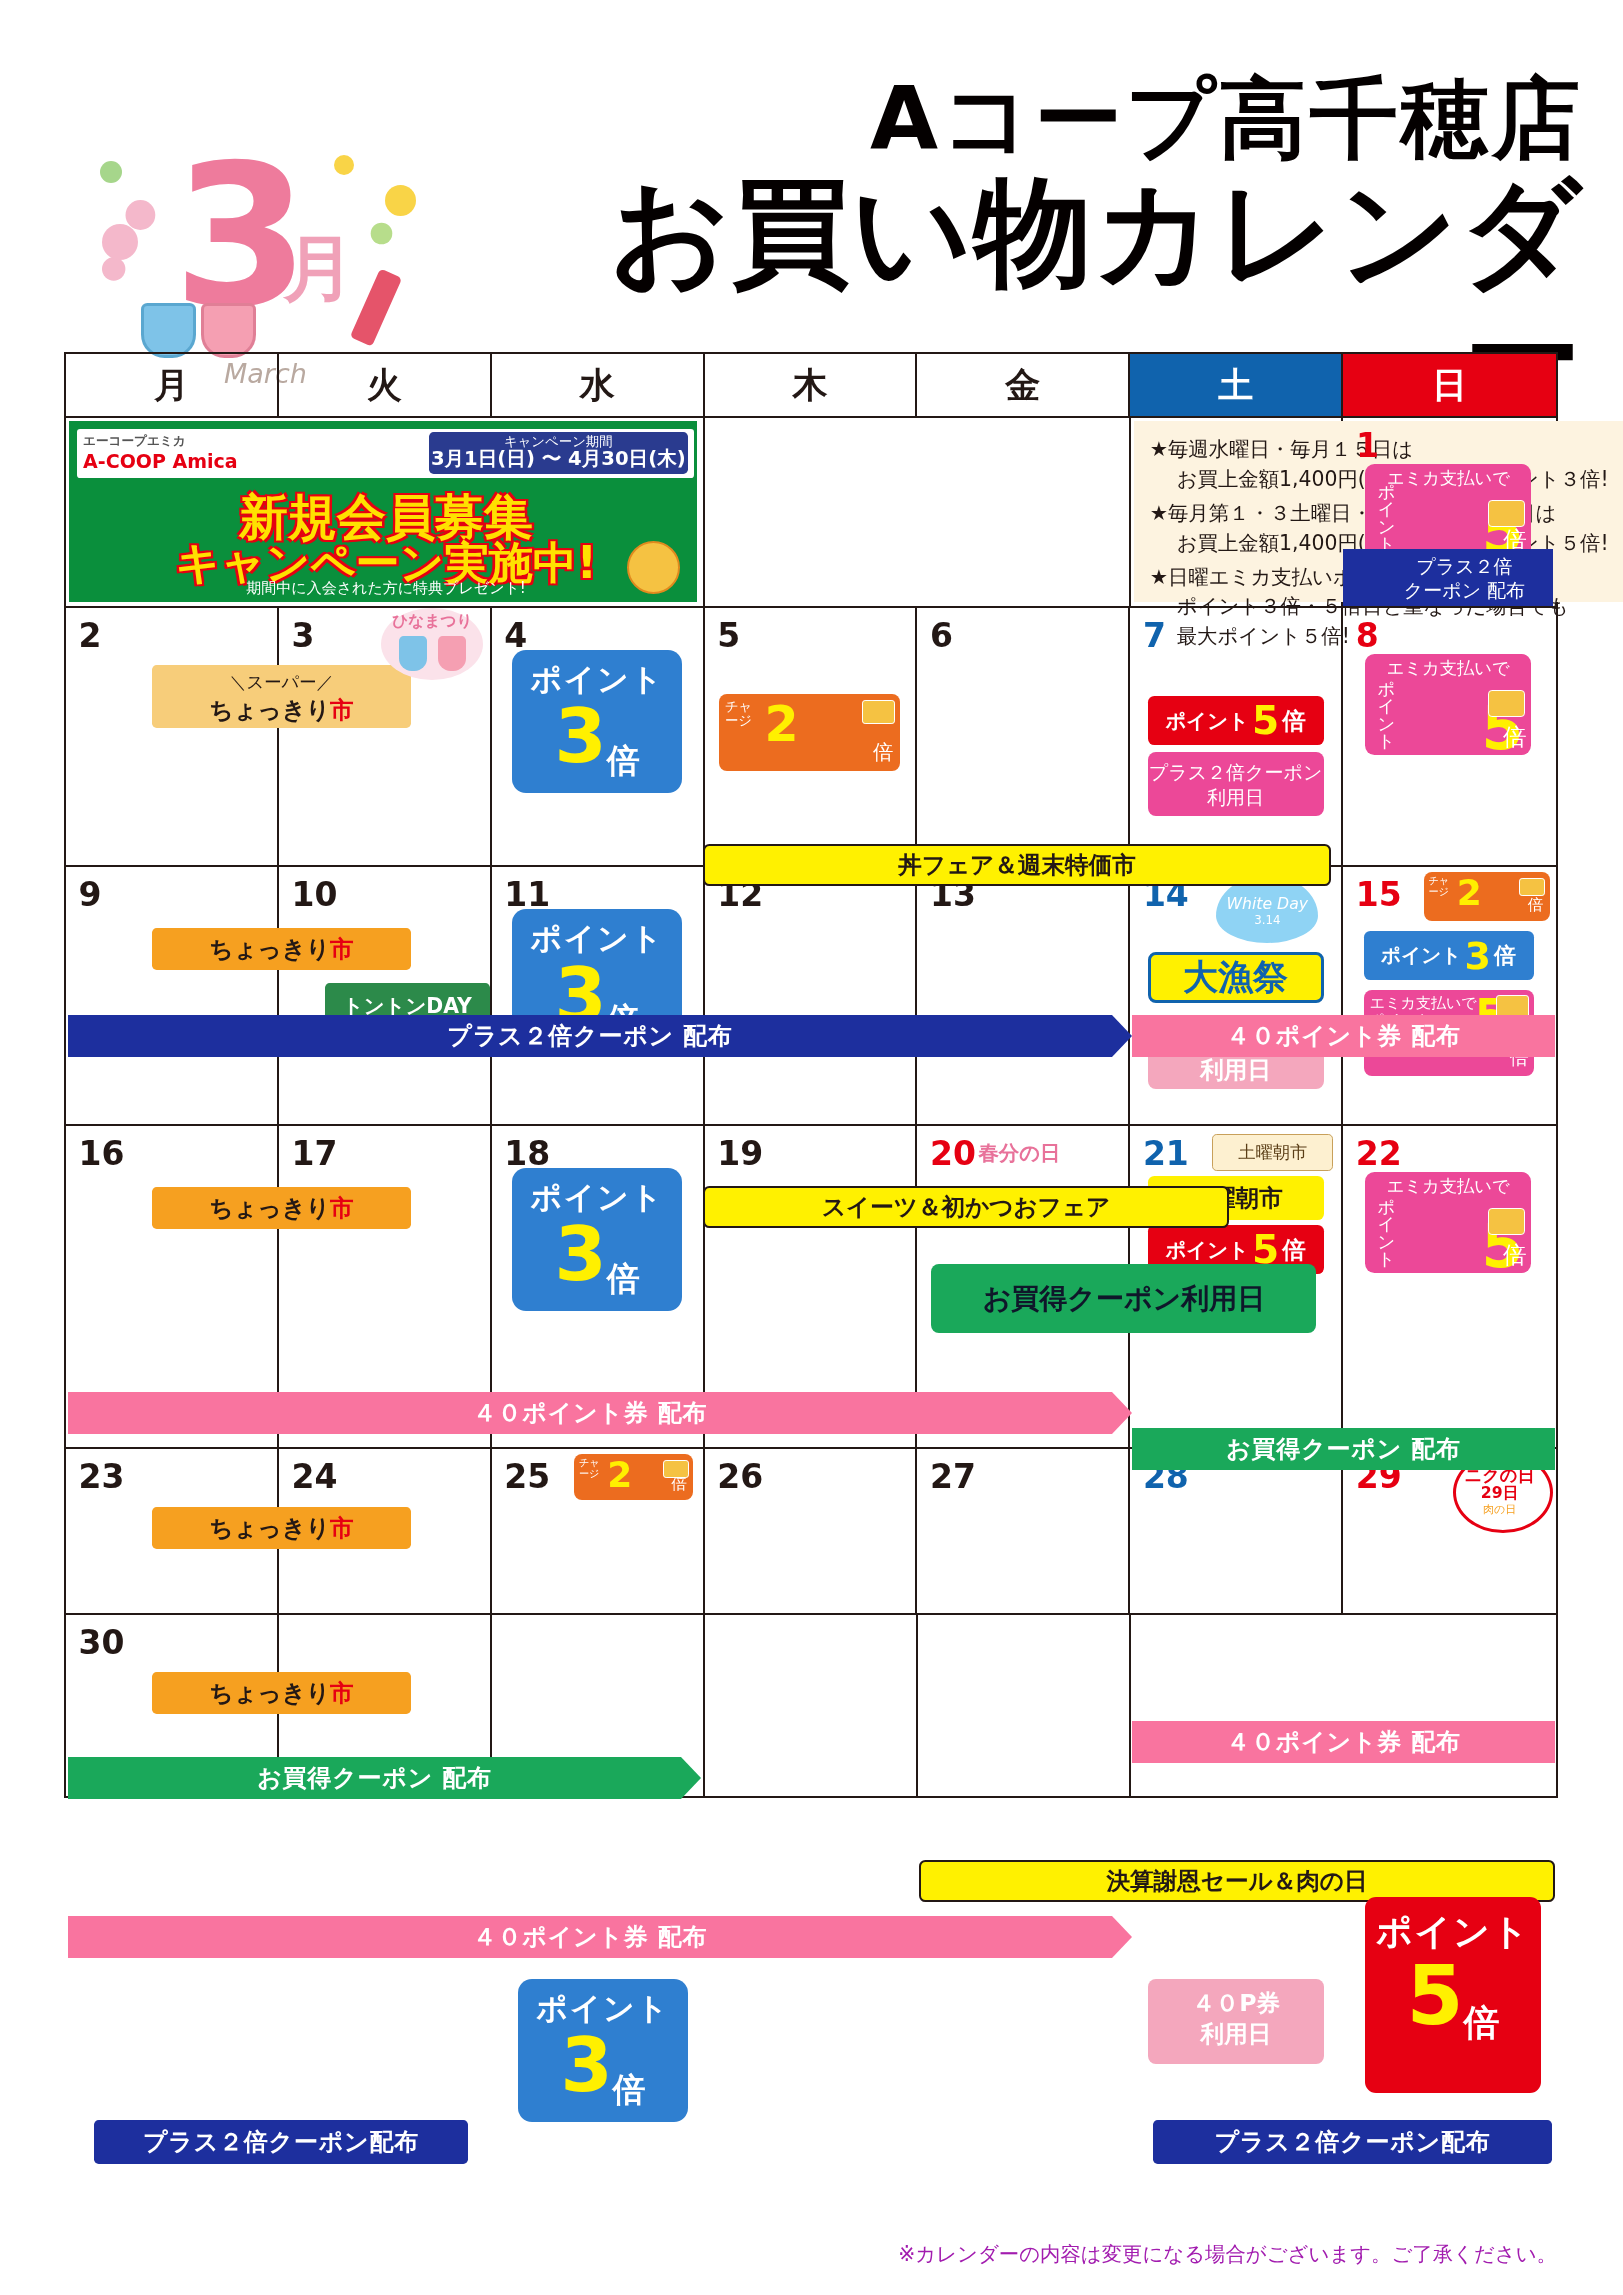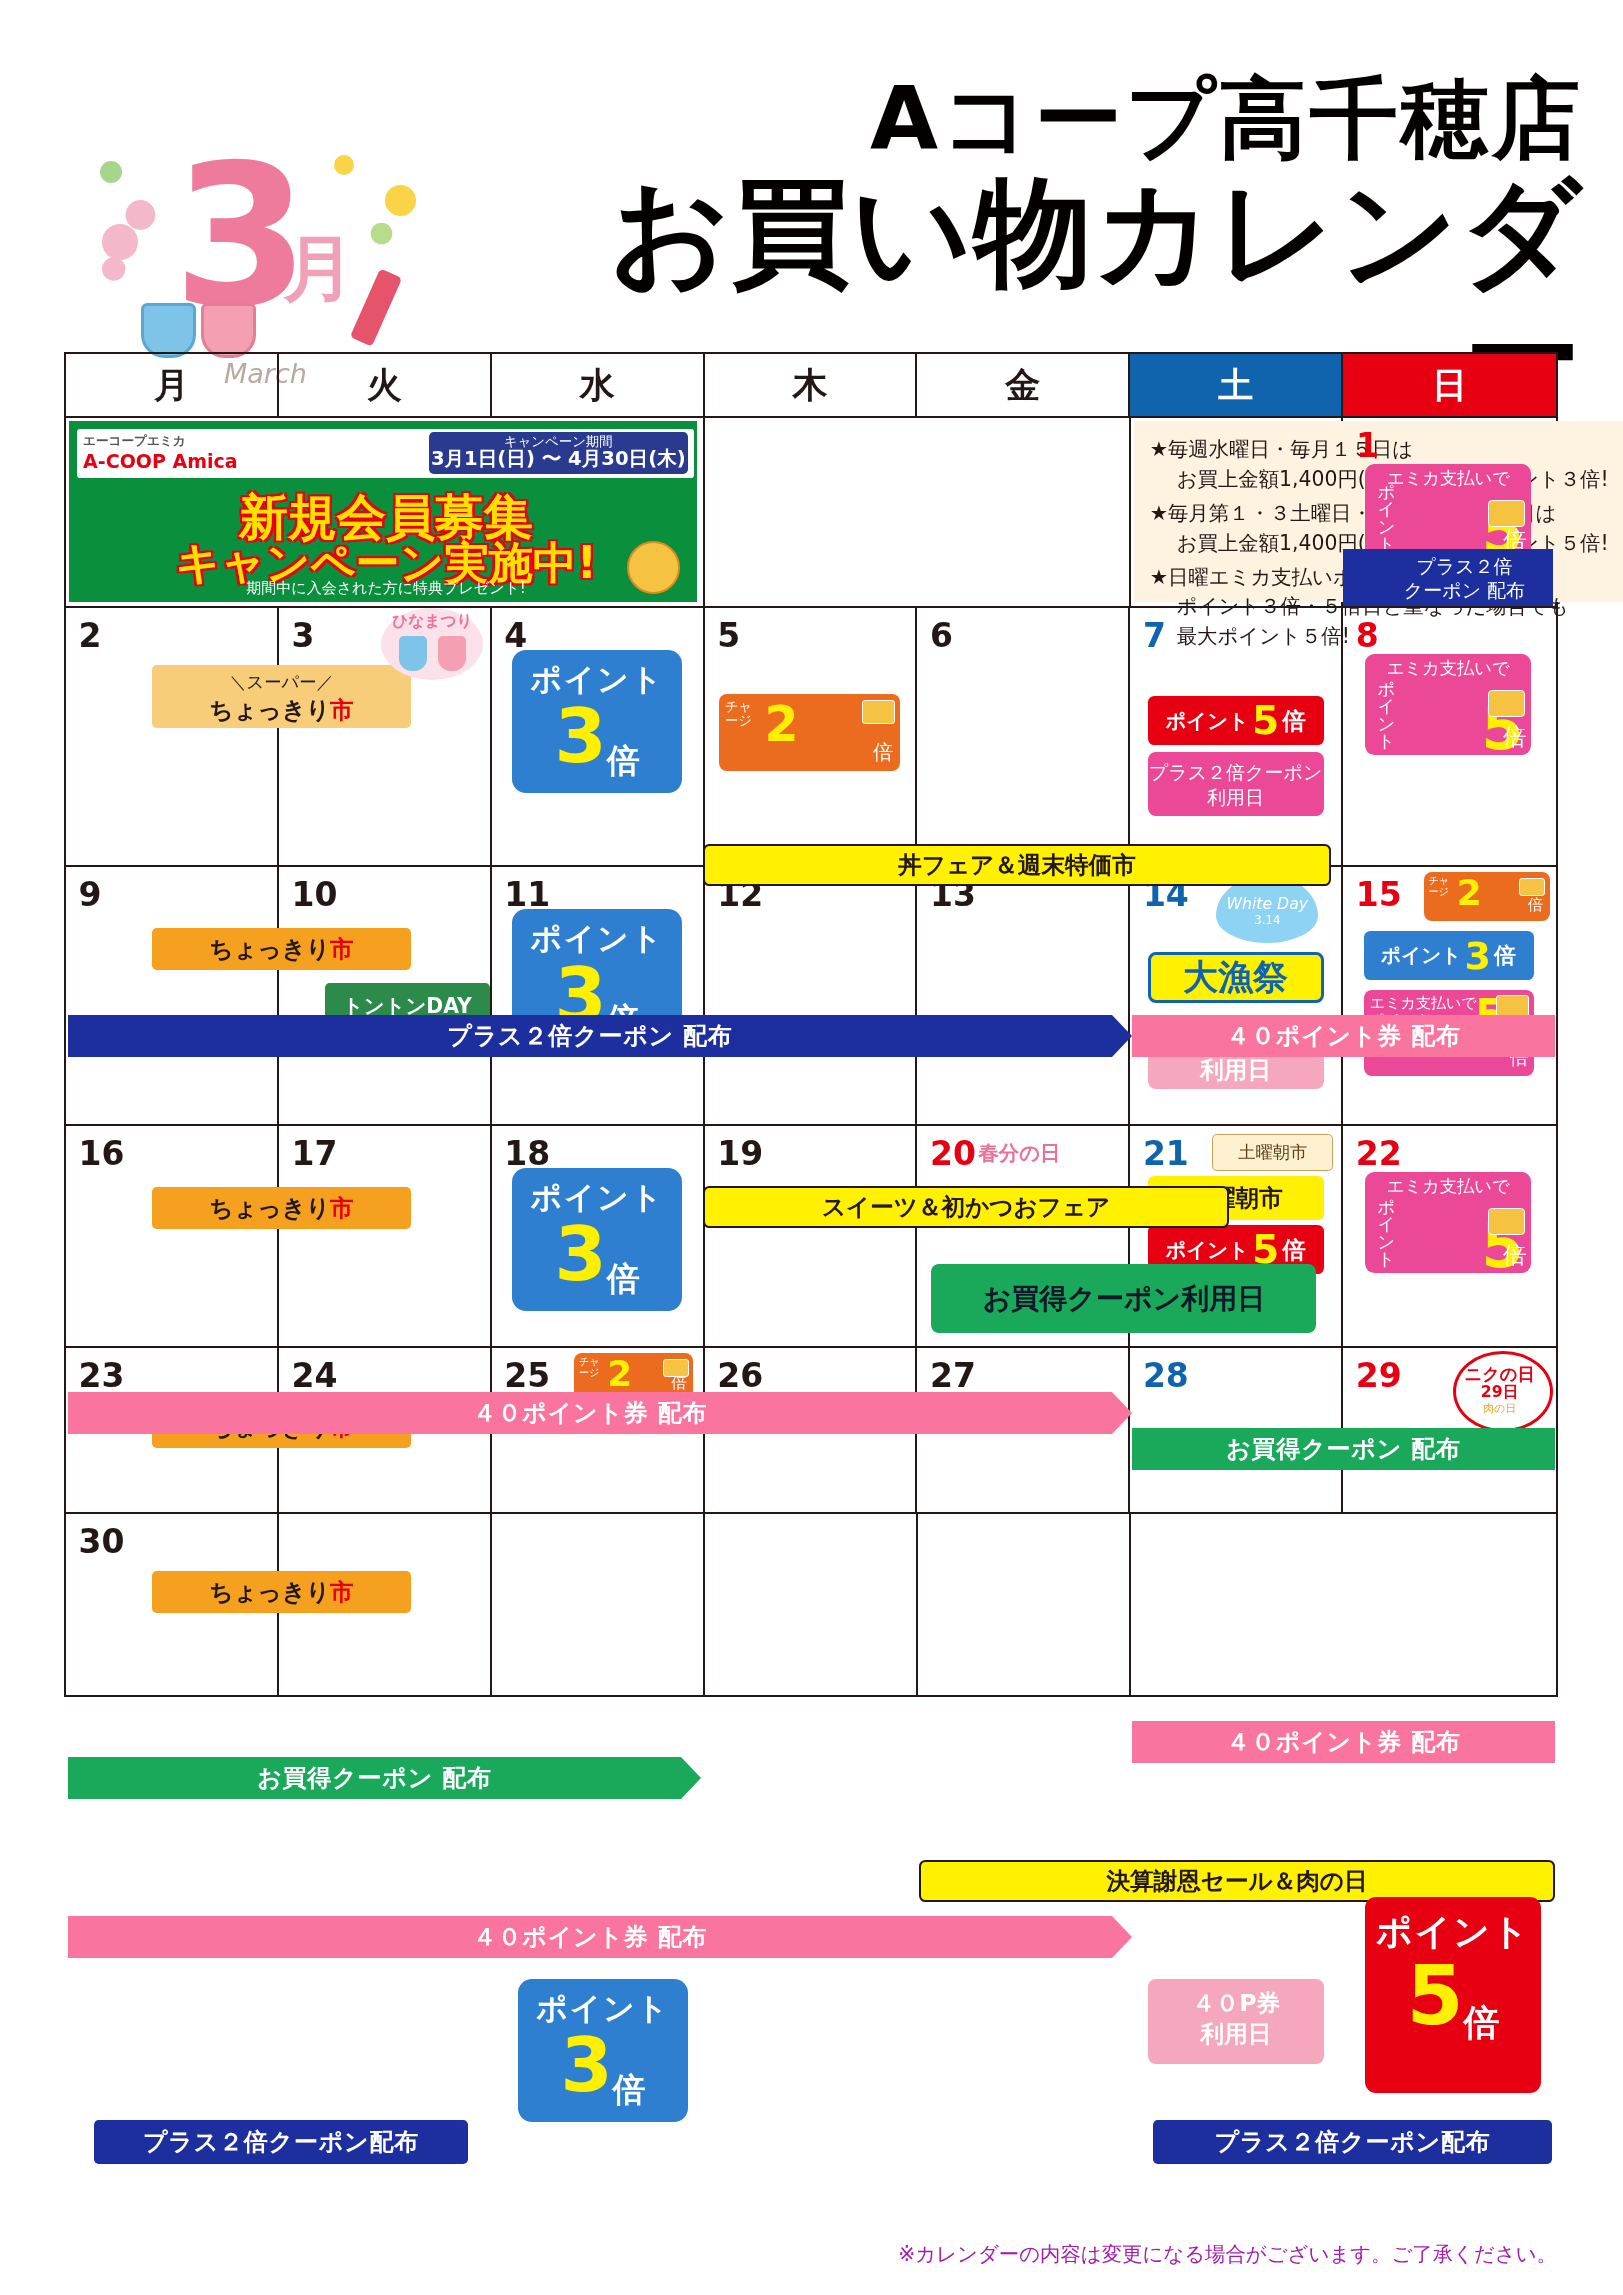--- a/index.html
+++ b/index.html
@@ -73,21 +73,21 @@
 
   
   .dnum{position:absolute;left:12.6px;top:7.9px;font-size:33px;font-weight:bold;color:#231815;}
   .dnum.sat{color:#1063ad;}
   .dnum.sun{color:#e60012;}
 
   
   .r1 .cell{height:190px;}
   .r2 .cell{height:259px;}
   .r3 .cell{height:259px;}
-  .r4 .cell{height:222px;}
+  .r4 .cell{height:323px;}
   .r5 .cell{height:166px;}
   .r6 .cell{height:181px;}
 
   
   .promo-green{
     position:absolute;left:3.1px;top:3.1px;width:628px;height:181px;
     background:#0a8f3c;border:3.1px solid #0a8f3c;box-sizing:border-box;
     overflow:hidden;
     padding-left:28px;
   }

